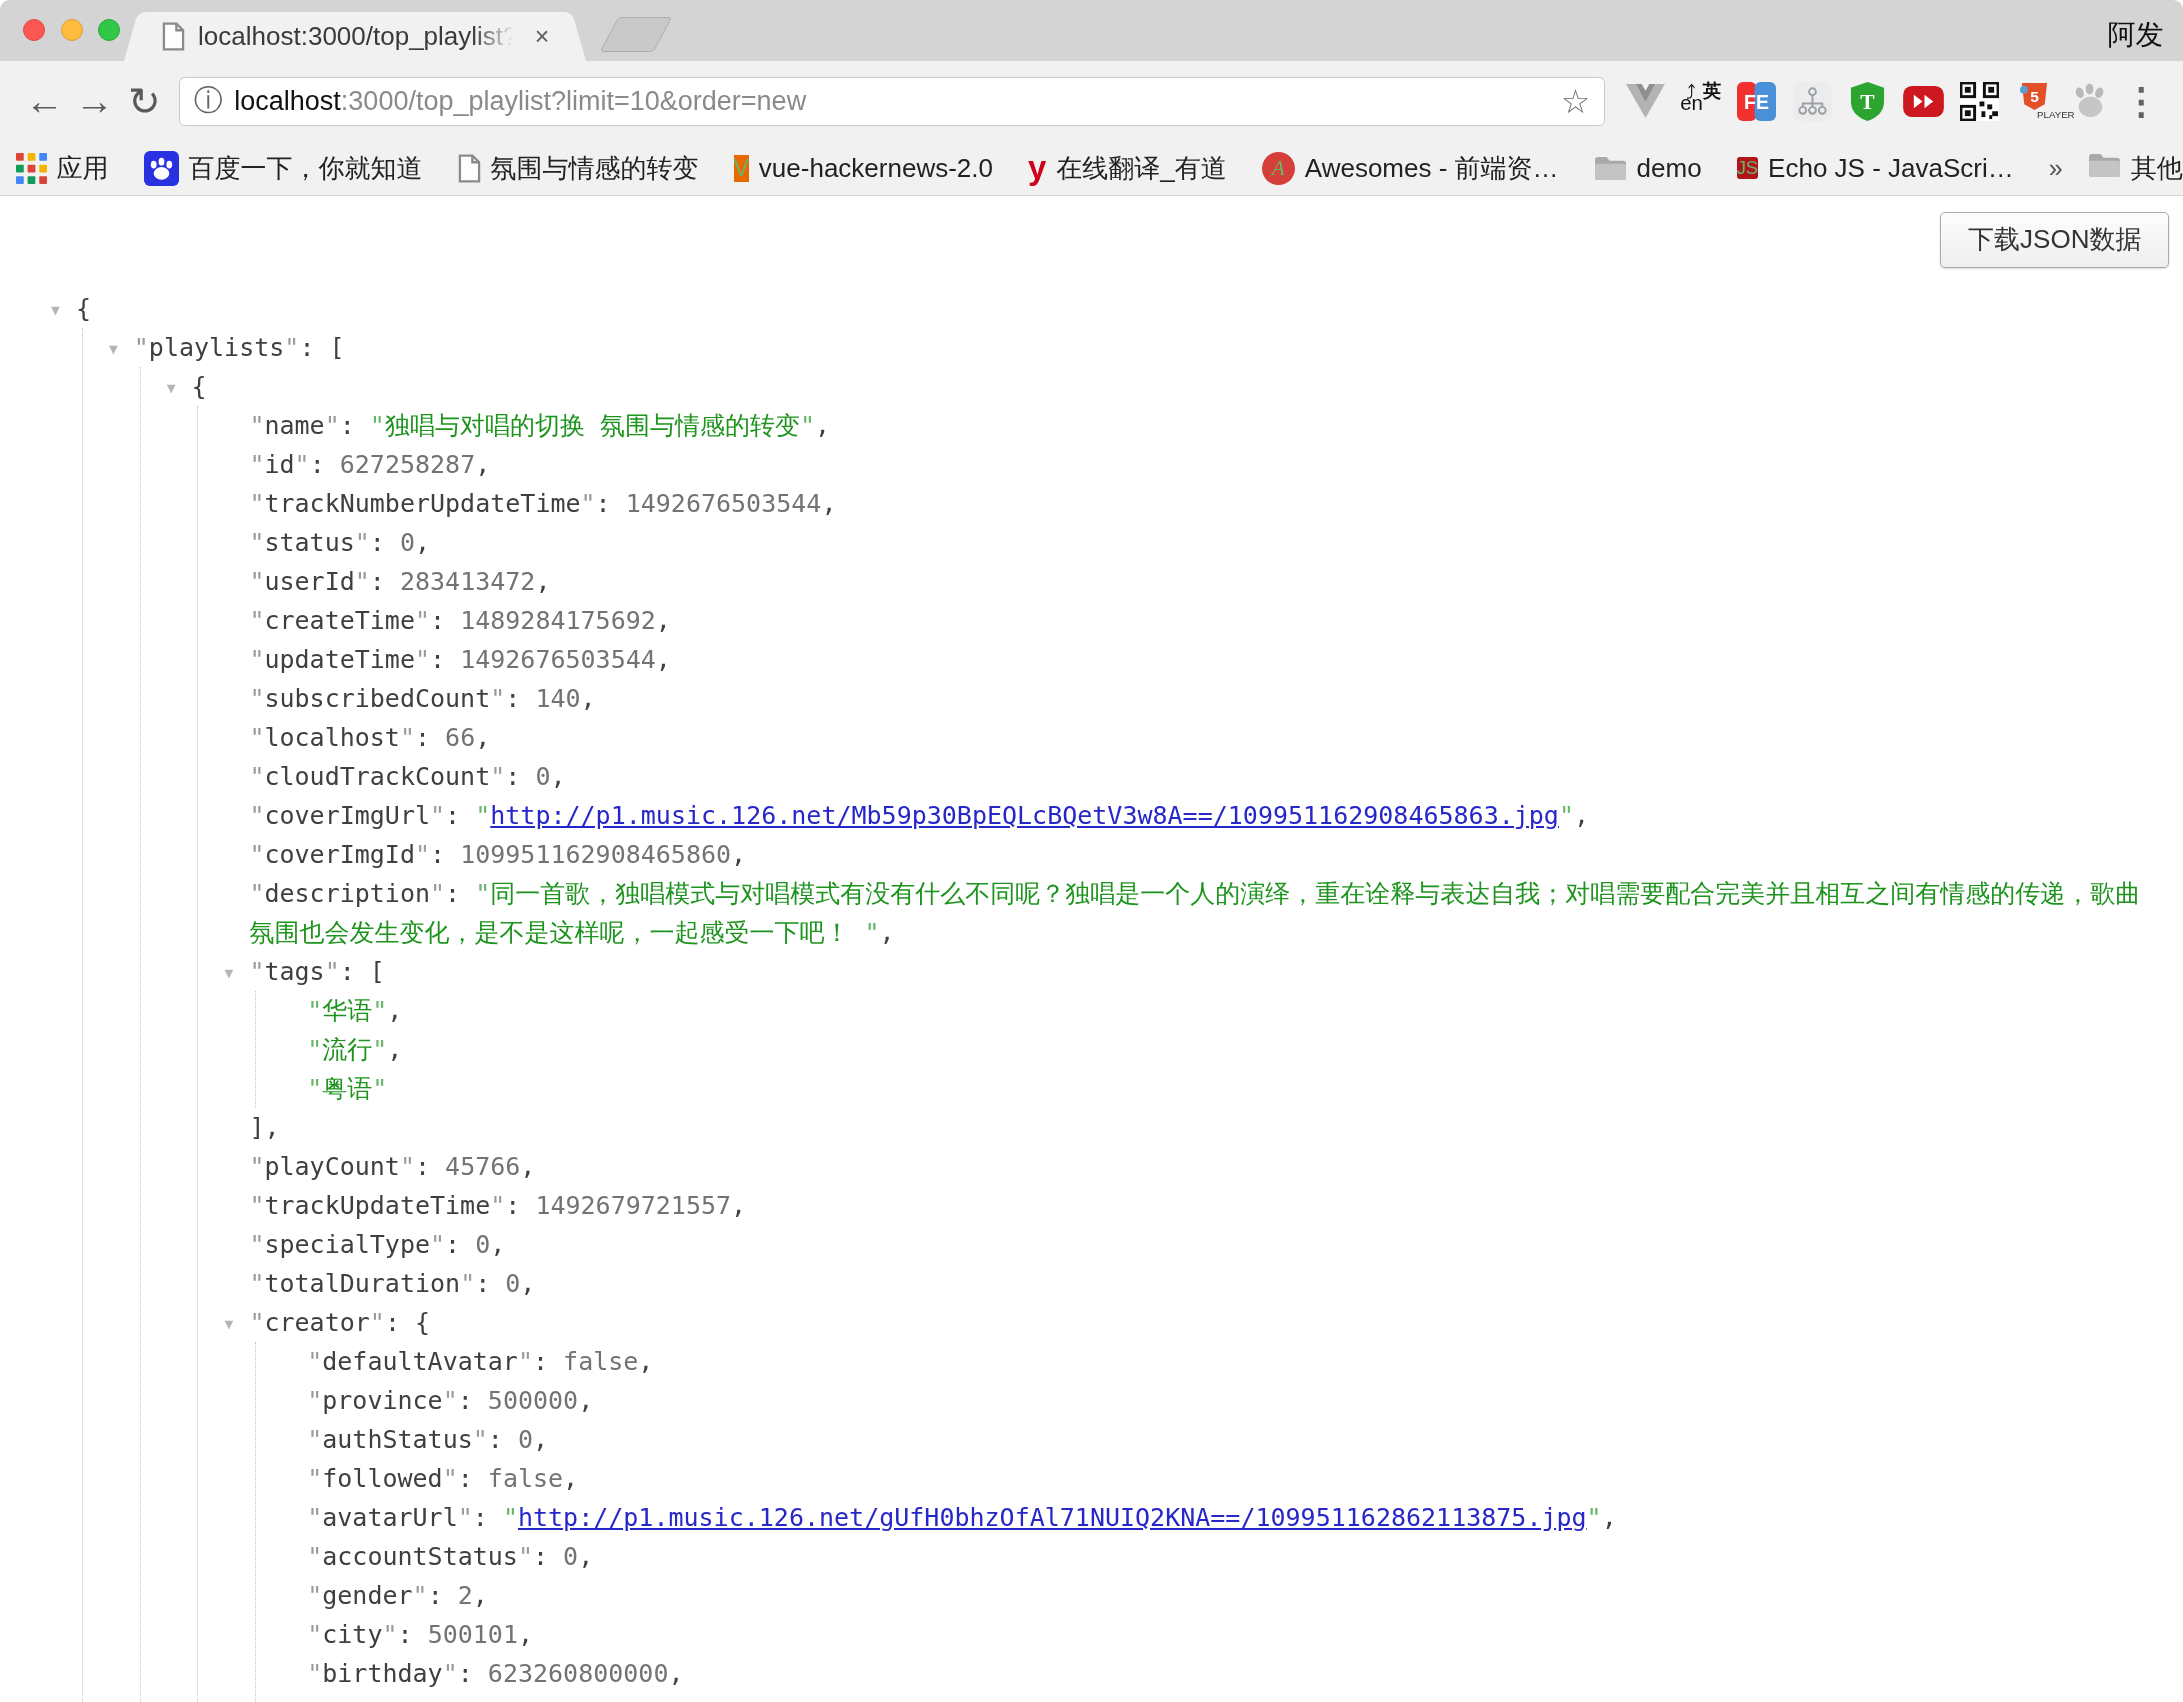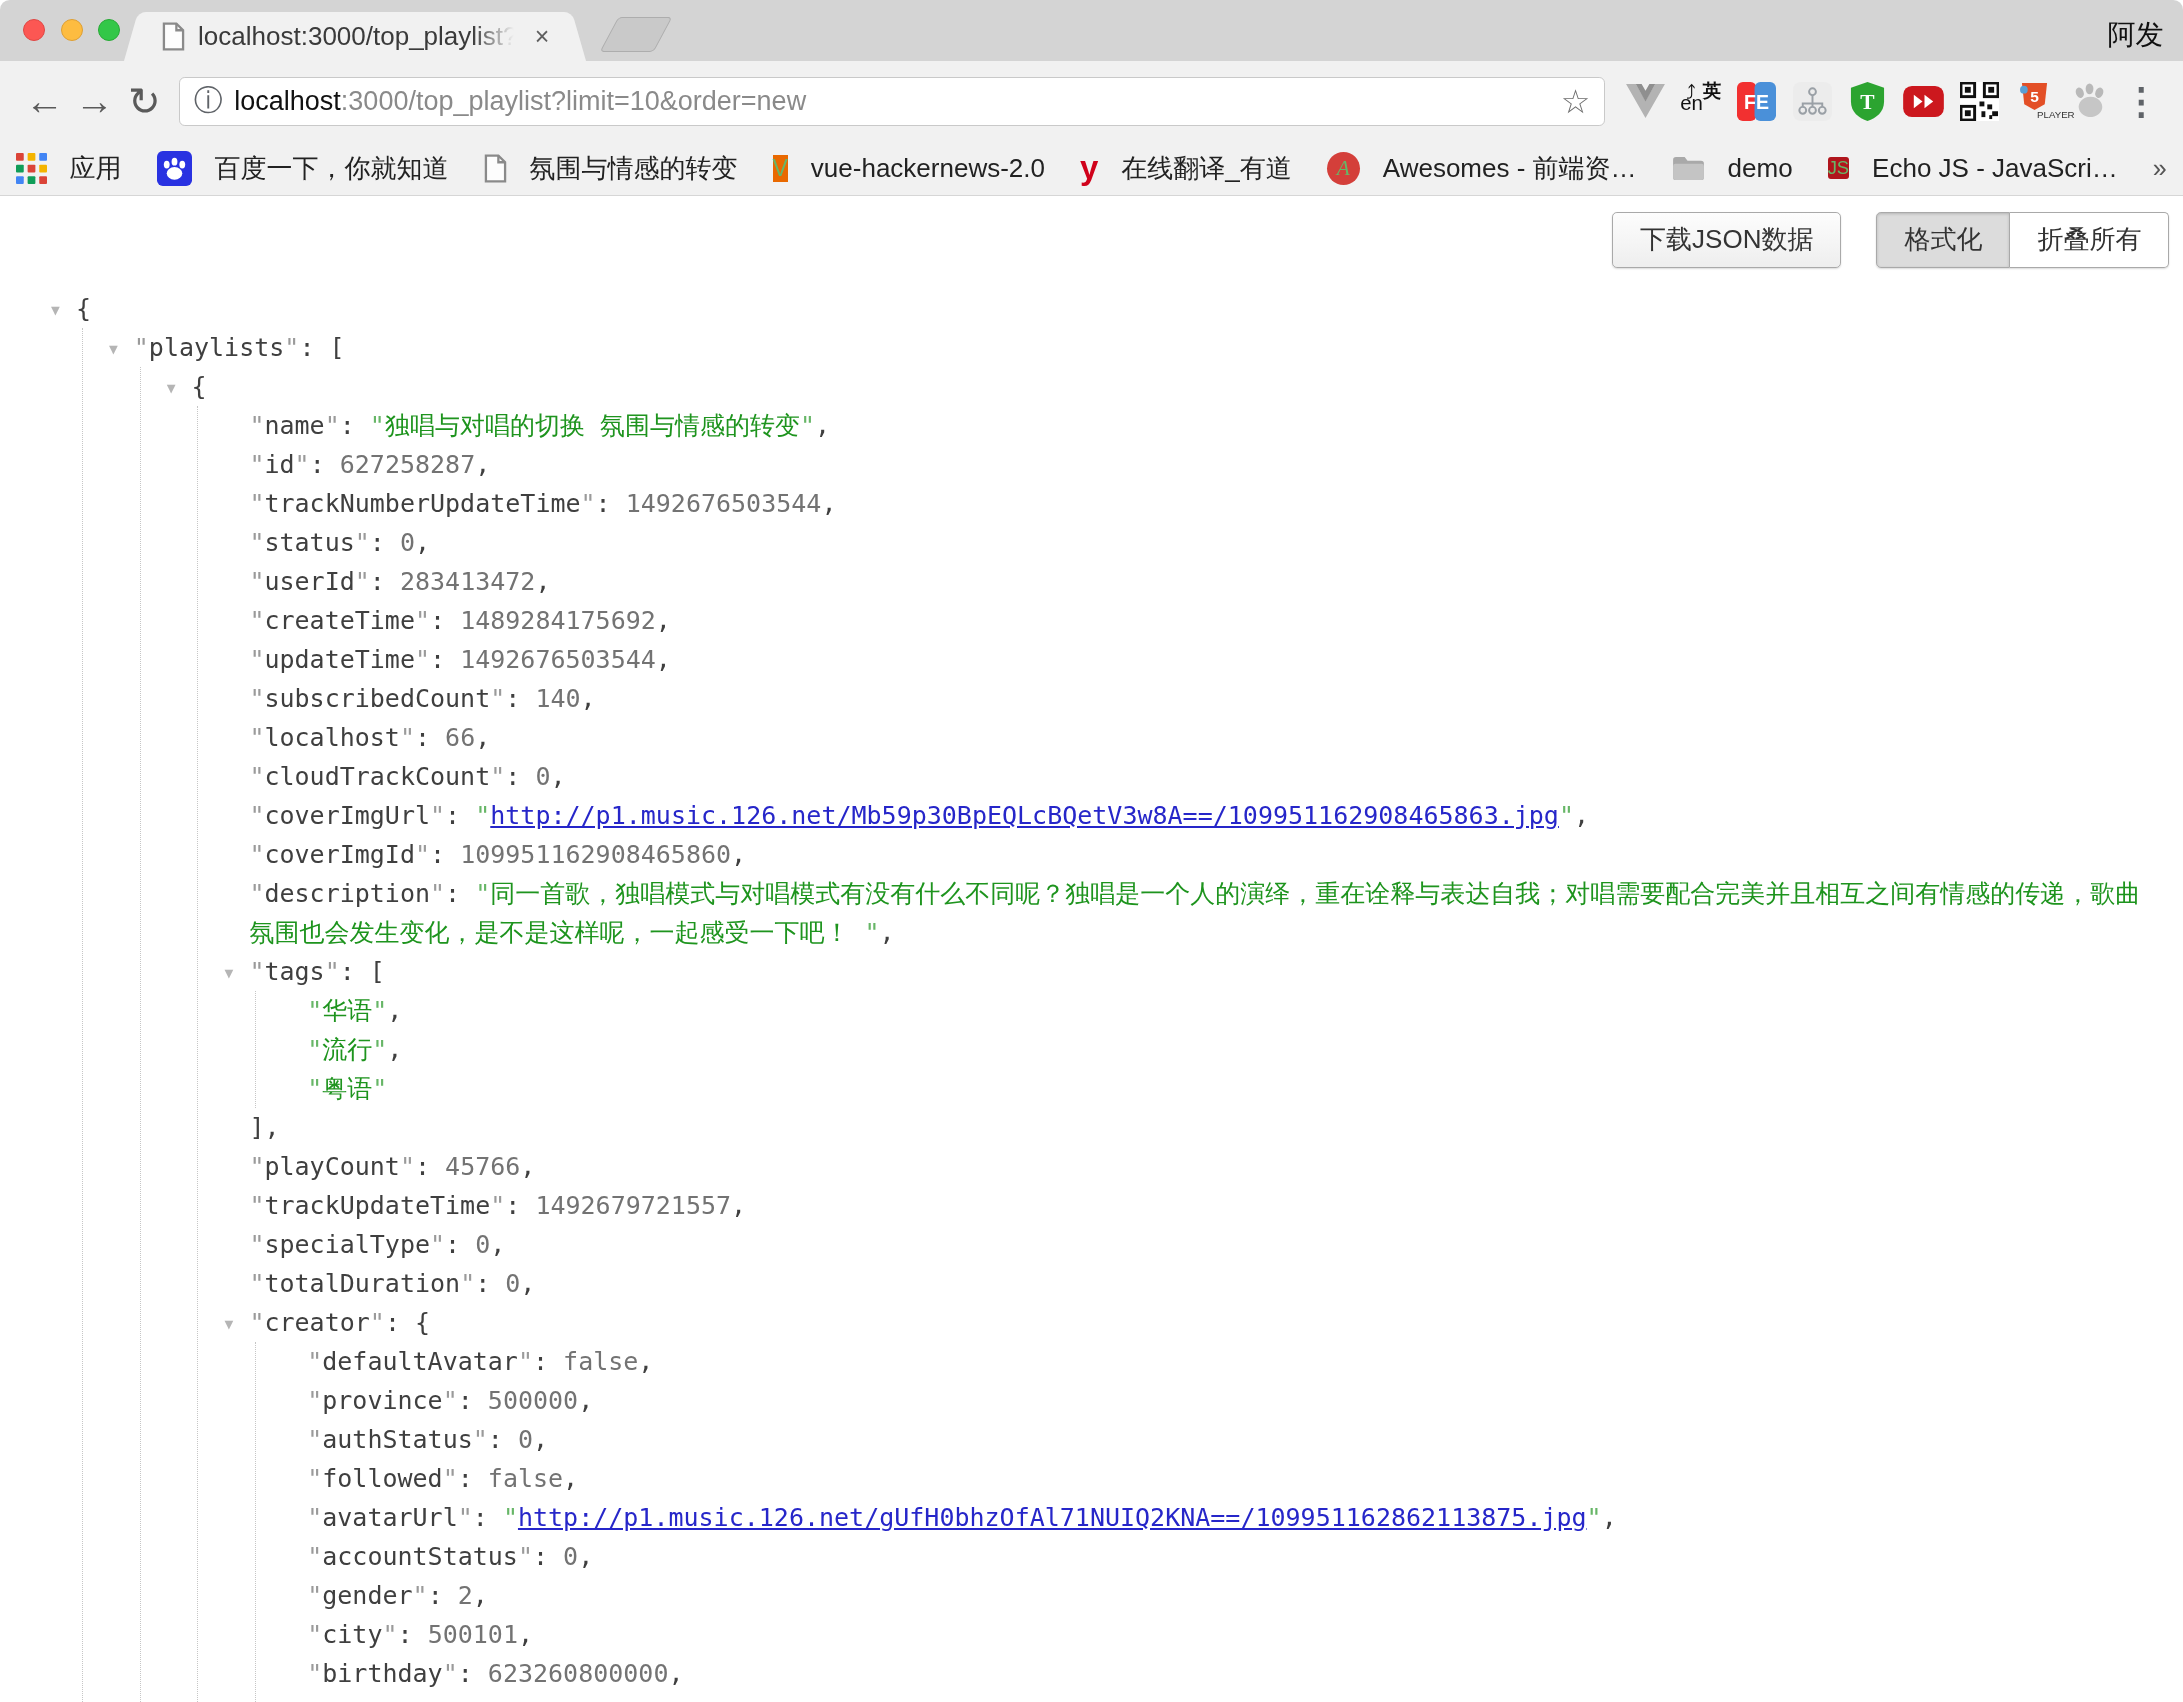--- a/index.html
+++ b/index.html
@@ -50,21 +50,21 @@
         justify-content:center; font-weight:bold; color:#fff; }
   .menu-dots { font-size:37px; color:#5f6368; font-weight:bold; padding:0 9.7px; cursor:pointer; }
   .tr-box { position:relative; width:41px; height:43px; }
   .tr-box .zh { position:absolute; right:0; top:-1.9px; font-size:18.4px; color:#111; font-weight:bold;}
   .tr-box .en { position:absolute; left:0; bottom:8px; font-size:20.4px; color:#111; }
   .tr-box .ar { position:absolute; left:5.8px; top:1.9px; font-size:19.4px; color:#111; }
 
   
   .bookmarks { height:55px; background:#f1f1f1; border-bottom:1px solid #d6d6d6;
                display:flex; align-items:center; padding:0 19.4px 0 15.5px; gap:35px; font-size:26px; color:#222; }
-  .bm { display:flex; align-items:center; gap:23px; cursor:pointer; white-space:nowrap; }
+  .bm { display:flex; align-items:center; gap:10px; cursor:pointer; white-space:nowrap; }
   .bm-right { margin-left:auto; display:flex; align-items:center; gap:25px; }
   .chev { font-size:25px; color:#555; cursor:pointer; }
 
   
   .content { position:relative; height:1506px; background:#fff; }
   .actions { position:absolute; top:15.5px; right:13.6px; display:flex; gap:35px; }
   .btn { font-size:26px; color:#333; padding:9.7px 27px; border:1px solid #a9a9a9; border-radius:4.9px;
          background:linear-gradient(#fdfdfd,#eeeeee); box-shadow:0 1px 1.9px rgba(0,0,0,.15); cursor:pointer; }
   .btn-group { display:flex; box-shadow:0 1px 1.9px rgba(0,0,0,.15); border-radius:4.9px; }
   .btn-group .btn { box-shadow:none; }
@@ -293,24 +293,20 @@
               </svg>
             </span></span>
         <span>其他书签</span>
       </span>
     </div>
   </div>
 
   <div class="content">
     <div class="actions">
       <div class="btn">下载JSON数据</div>
-      <div class="btn-group">
-        <div class="btn pressed">格式化</div>
-        <div class="btn plain">折叠所有</div>
-      </div>
     </div>
     <div class="json" id="json-root">
         <div class="jline"><span class="arr">▼</span><span class="pn">{</span></div>
         <div class="jblock">
           <div class="jline"><span class="arr">▼</span><span class="q">"</span><span class="k">playlists</span><span class="q">"</span><span class="pn">: </span><span class="pn">[</span></div>
           <div class="jblock">
             <div class="jline"><span class="arr">▼</span><span class="pn">{</span></div>
             <div class="jblock">
               <div class="jline"><span class="q">"</span><span class="k">name</span><span class="q">"</span><span class="pn">: </span><span class="sq">"</span><span class="s">独唱与对唱的切换 氛围与情感的转变</span><span class="sq">"</span><span class="pn">,</span></div>
               <div class="jline"><span class="q">"</span><span class="k">id</span><span class="q">"</span><span class="pn">: </span><span class="n">627258287</span><span class="pn">,</span></div>

